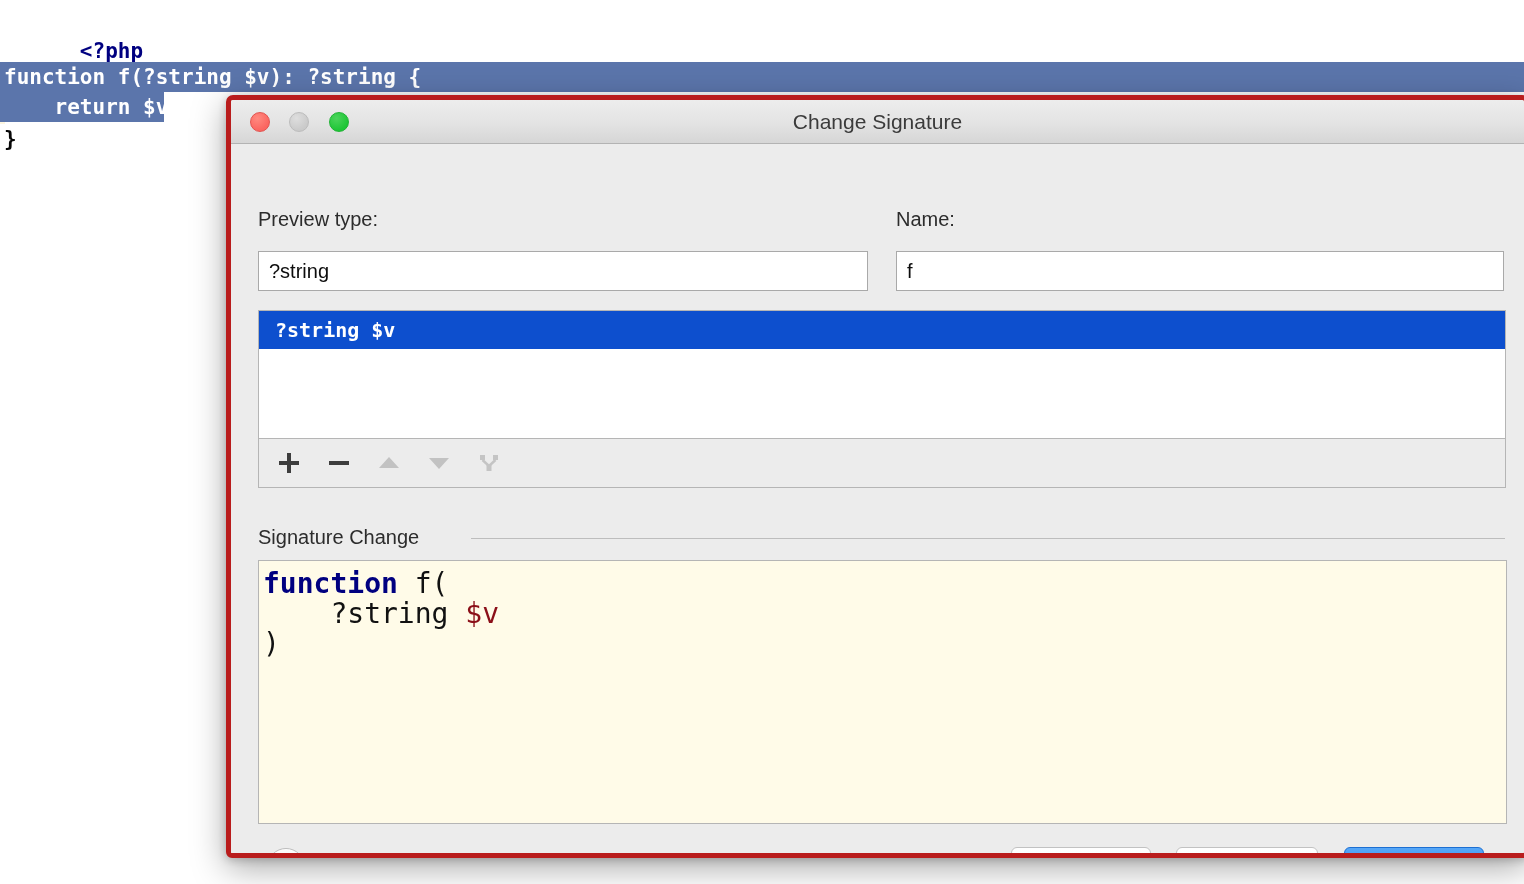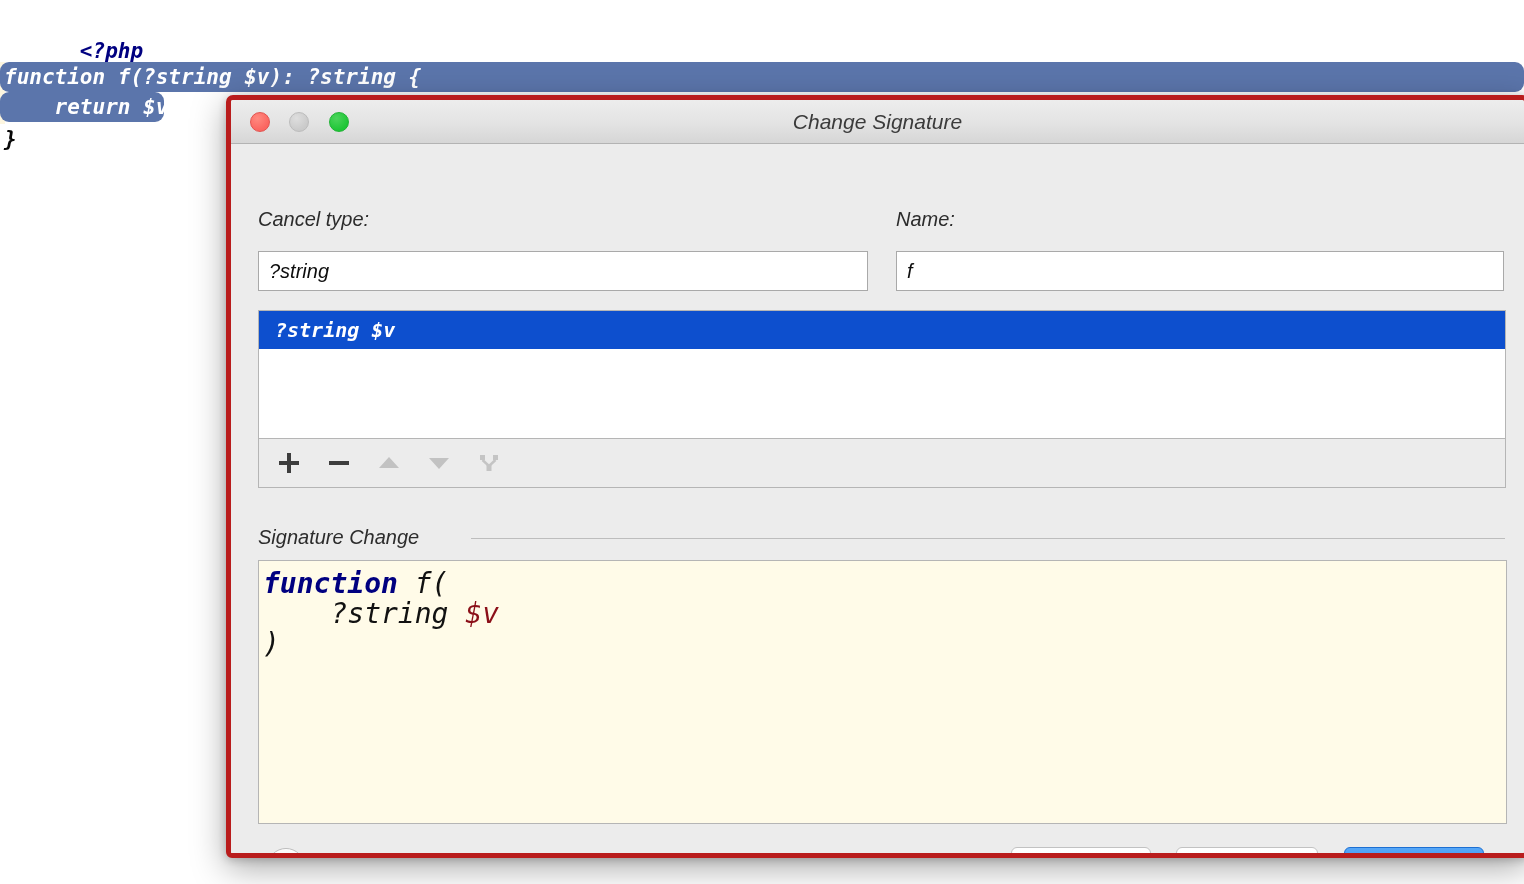--- a/index.html
+++ b/index.html
@@ -11,21 +11,20 @@
     background: #ffffff;
     font-family: "Liberation Sans", sans-serif;
     -webkit-font-smoothing: antialiased;
   }
 
   #root {
     position: relative;
     width: 1524px;
     height: 884px;
     background: #d946ef;
-    font-style: italic;
   }
 
   
   .editor {
     position: absolute;
     left: 0;
     top: 0;
     width: 1524px;
     height: 884px;
     background: #ffffff;
@@ -43,21 +42,20 @@
     box-sizing: border-box;
   }
   .kw-php {
     color: #000080;
     font-weight: bold;
   }
   .sel-line {
     background: #5b75ab;
     color: #ffffff;
     font-weight: bold;
-    border-radius: 9px;
   }
   .sel-full {
     width: 1524px;
   }
   .sel-part {
     width: 164px;
   }
   .plain-line {
     color: #080808;
     font-weight: bold;
@@ -299,21 +297,21 @@
 
     <div class="titlebar">
       <div class="traffic tl-close"></div>
       <div class="traffic tl-min"></div>
       <div class="traffic tl-max"></div>
       <div class="dlg-title">Change Signature</div>
     </div>
 
     <div class="dlg-body">
 
-      <div class="field-label" id="return-type-label">Cancel type:</div>
+      <div class="field-label" id="return-type-label">Preview type:</div>
       <div class="text-input" id="return-type-input">?string</div>
 
       <div class="field-label" id="name-label">Name:</div>
       <div class="text-input" id="name-input">f</div>
 
       <div class="param-list">
         <div class="param-row selected">?string $v</div>
       </div>
 
       <div class="param-toolbar">

